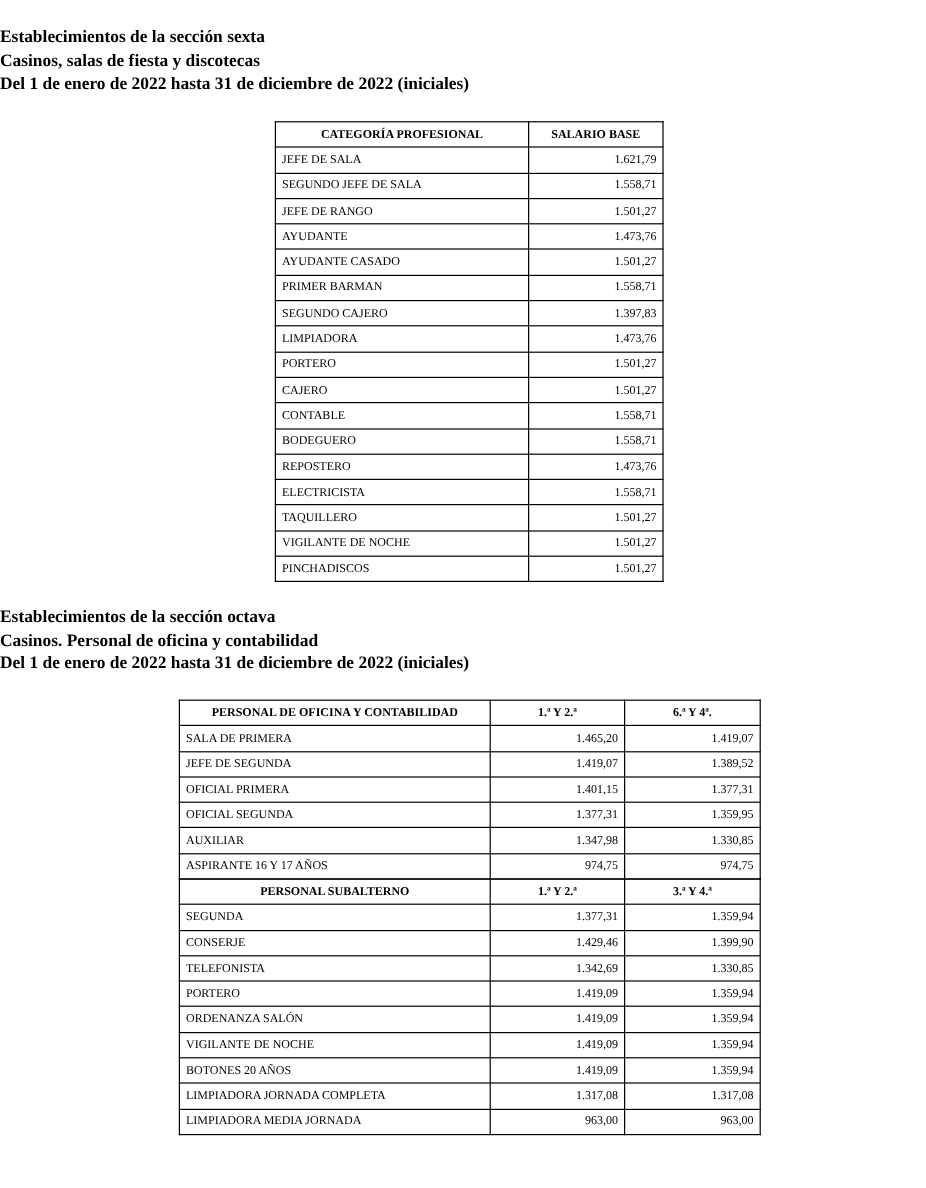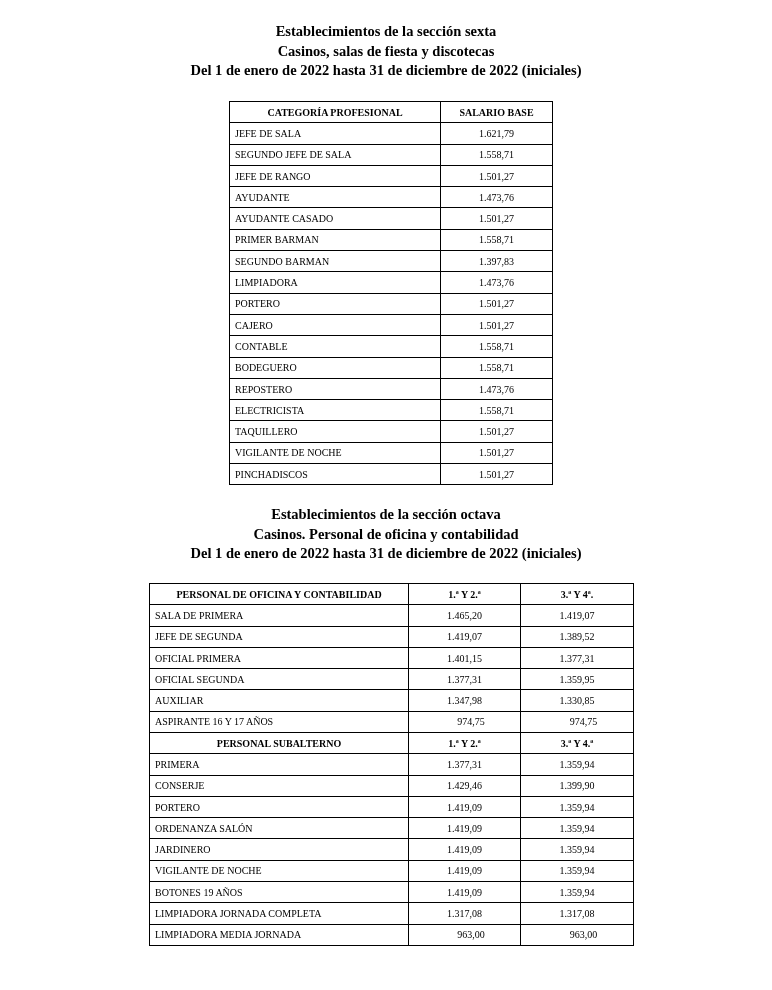--- a/index.html
+++ b/index.html
@@ -3,21 +3,21 @@
 <meta charset="utf-8">
 <style>
   html, body { margin: 0; padding: 0; background: #ffffff; }
   body {
     width: 772px; height: 990px; position: relative; overflow: hidden;
     font-family: "Liberation Serif", "DejaVu Serif", serif;
     color: #000000;
   }
   .heading {
     position: absolute; left: 0; width: 772px;
-    text-align: center; font-weight: bold; font-size: 14.5px; line-height: 19.5px;
+    text-align: left; font-weight: bold; font-size: 14.5px; line-height: 19.5px;
   }
   .heading div { white-space: nowrap; }
   #heading-1 { top: 22px; }
   #heading-2 { top: 505px; }
 
   table {
     position: absolute;
     border-collapse: collapse;
     font-size: 10px;
     table-layout: fixed;
@@ -25,21 +25,21 @@
   td, th {
     border: 1px solid #000;
     padding: 0 5px;
     white-space: nowrap;
     overflow: hidden;
     line-height: 19px;
     height: 20px;
     box-sizing: border-box;
   }
   th { font-weight: bold; text-align: center; }
-  td.num { text-align: center; }
+  td.num { text-align: right; }
   td.num.pad { padding-left: 18px; }
 
   #table-seccion-sexta { left: 229px; top: 101px; width: 323px; }
   #table-seccion-sexta col.c1 { width: 211px; }
   #table-seccion-sexta col.c2 { width: 112px; }
   #table-seccion-sexta tr { height: 21.3px; }
   #table-seccion-sexta td, #table-seccion-sexta th { height: 21.3px; }
 
   #table-oficina { left: 149px; top: 583px; width: 484px; }
   #table-subalterno { left: 149px; top: 732px; width: 484px; }
@@ -87,21 +87,21 @@
       </tr>
       <tr>
         <td>AYUDANTE CASADO</td>
         <td class="num">1.501,27</td>
       </tr>
       <tr>
         <td>PRIMER BARMAN</td>
         <td class="num">1.558,71</td>
       </tr>
       <tr>
-        <td>SEGUNDO BARMAN</td>
+        <td>SEGUNDO CAJERO</td>
         <td class="num">1.397,83</td>
       </tr>
       <tr>
         <td>LIMPIADORA</td>
         <td class="num">1.473,76</td>
       </tr>
       <tr>
         <td>PORTERO</td>
         <td class="num">1.501,27</td>
       </tr>
@@ -149,21 +149,21 @@
 <table id="table-oficina" class="t3">
   <colgroup>
       <col class="c1">
       <col class="c2">
       <col class="c3">
     </colgroup>
   <thead>
       <tr>
         <th>PERSONAL DE OFICINA Y CONTABILIDAD</th>
         <th>1.ª Y 2.ª</th>
-        <th>3.ª Y 4ª.</th>
+        <th>6.ª Y 4ª.</th>
       </tr>
     </thead>
   <tbody>
       <tr>
         <td>SALA DE PRIMERA</td>
         <td class="num">1.465,20</td>
         <td class="num">1.419,07</td>
       </tr>
       <tr>
         <td>JEFE DE SEGUNDA</td>
@@ -201,51 +201,51 @@
     </colgroup>
   <thead>
       <tr>
         <th>PERSONAL SUBALTERNO</th>
         <th>1.ª Y 2.ª</th>
         <th>3.ª Y 4.ª</th>
       </tr>
     </thead>
   <tbody>
       <tr>
-        <td>PRIMERA</td>
+        <td>SEGUNDA</td>
         <td class="num">1.377,31</td>
         <td class="num">1.359,94</td>
       </tr>
       <tr>
         <td>CONSERJE</td>
         <td class="num">1.429,46</td>
         <td class="num">1.399,90</td>
       </tr>
       <tr>
+        <td>TELEFONISTA</td>
+        <td class="num">1.342,69</td>
+        <td class="num">1.330,85</td>
+      </tr>
+      <tr>
         <td>PORTERO</td>
         <td class="num">1.419,09</td>
         <td class="num">1.359,94</td>
       </tr>
       <tr>
         <td>ORDENANZA SALÓN</td>
         <td class="num">1.419,09</td>
         <td class="num">1.359,94</td>
       </tr>
       <tr>
-        <td>JARDINERO</td>
-        <td class="num">1.419,09</td>
-        <td class="num">1.359,94</td>
-      </tr>
-      <tr>
         <td>VIGILANTE DE NOCHE</td>
         <td class="num">1.419,09</td>
         <td class="num">1.359,94</td>
       </tr>
       <tr>
-        <td>BOTONES 19 AÑOS</td>
+        <td>BOTONES 20 AÑOS</td>
         <td class="num">1.419,09</td>
         <td class="num">1.359,94</td>
       </tr>
       <tr>
         <td>LIMPIADORA JORNADA COMPLETA</td>
         <td class="num">1.317,08</td>
         <td class="num">1.317,08</td>
       </tr>
       <tr>
         <td>LIMPIADORA MEDIA JORNADA</td>

